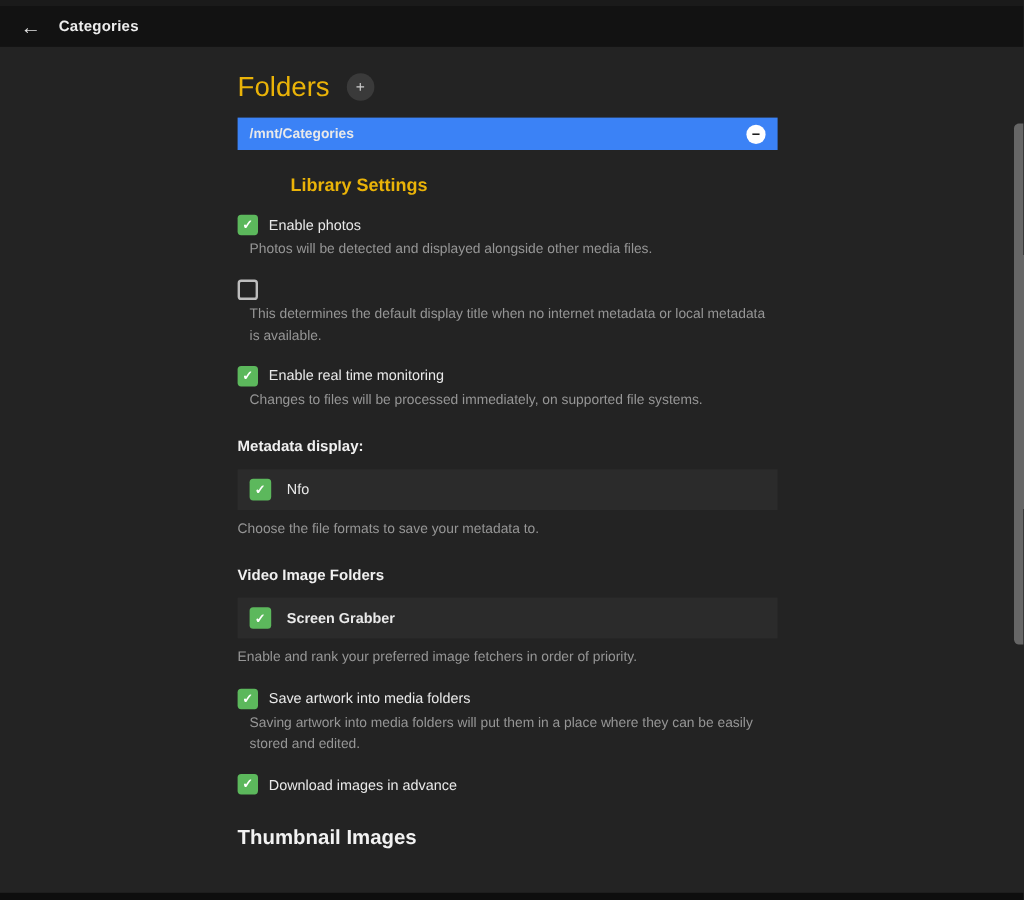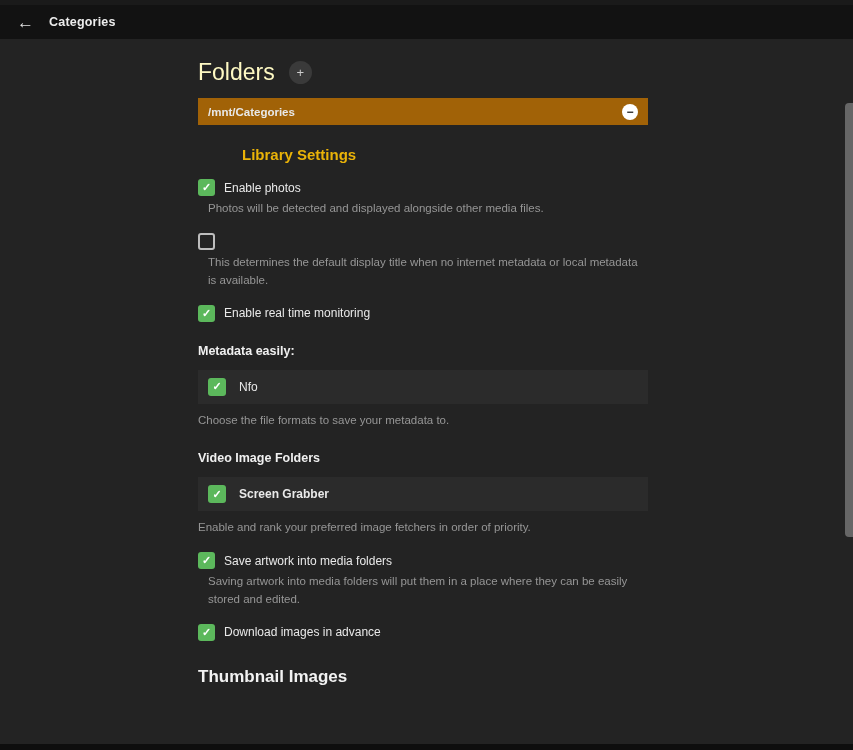--- a/index.html
+++ b/index.html
@@ -14,28 +14,28 @@
   .appbar {
     height:34px; background:#121212;
     display:flex; align-items:center; gap:15px; padding:0 17px;
   }
   .back-btn { color:#e2e2e2; font-size:17px; line-height:1; cursor:pointer; }
   .appbar-title { color:#ededed; font-size:12.5px; font-weight:bold; letter-spacing:.2px; }
 
   .content { margin-left:198px; width:450px; }
 
   .folders-head { margin-top:20px; display:flex; align-items:center; gap:14px; }
-  .folders-title { color:#fef9c3; font-size:23px; font-weight:500; }
+  .folders-title { color:#eab308; font-size:23px; font-weight:500; }
   .add-btn {
     width:23px; height:23px; border-radius:50%; background:#3a3a3a;
     color:#cccccc; font-size:13px; display:flex; align-items:center; justify-content:center;
     cursor:pointer;
   }
   .path-row {
-    margin-top:12px; background:#a16207; height:27px;
+    margin-top:12px; background:#3b82f6; height:27px;
     display:flex; align-items:center; padding:0 10px;
   }
   .path-text { flex:1; color:#e9e9e9; font-size:11.5px; font-weight:bold; }
   .remove-btn {
     width:16px; height:16px; border-radius:50%; background:#ffffff;
     color:#1d1d1d; font-size:12px; font-weight:bold; line-height:1;
     display:flex; align-items:center; justify-content:center; cursor:pointer;
   }
 
   .h2 { color:#eab308; font-size:15px; font-weight:bold; margin-top:21px;margin-left:44px; }
@@ -114,23 +114,24 @@
     <div class="opt-desc">This determines the default display title when no internet metadata or local metadata is available.</div>
   </div>
 
   <div class="opt">
     <div class="opt-row">
       <span class="cb checked">
         <span>✓</span>
       </span>
       <span class="opt-label">Enable real time monitoring</span>
     </div>
+    <div class="opt-desc">Changes to files will be processed immediately, on supported file systems.</div>
   </div>
 
-  <div class="h3">Metadata easily:</div>
+  <div class="h3">Metadata display:</div>
 
   <div class="card-row">
     <span class="cb checked">
       <span>✓</span>
     </span>
     <span class="card-label">Nfo</span>
   </div>
   <div class="help">Choose the file formats to save your metadata to.</div>
 
   <div class="h3">Video Image Folders</div>

